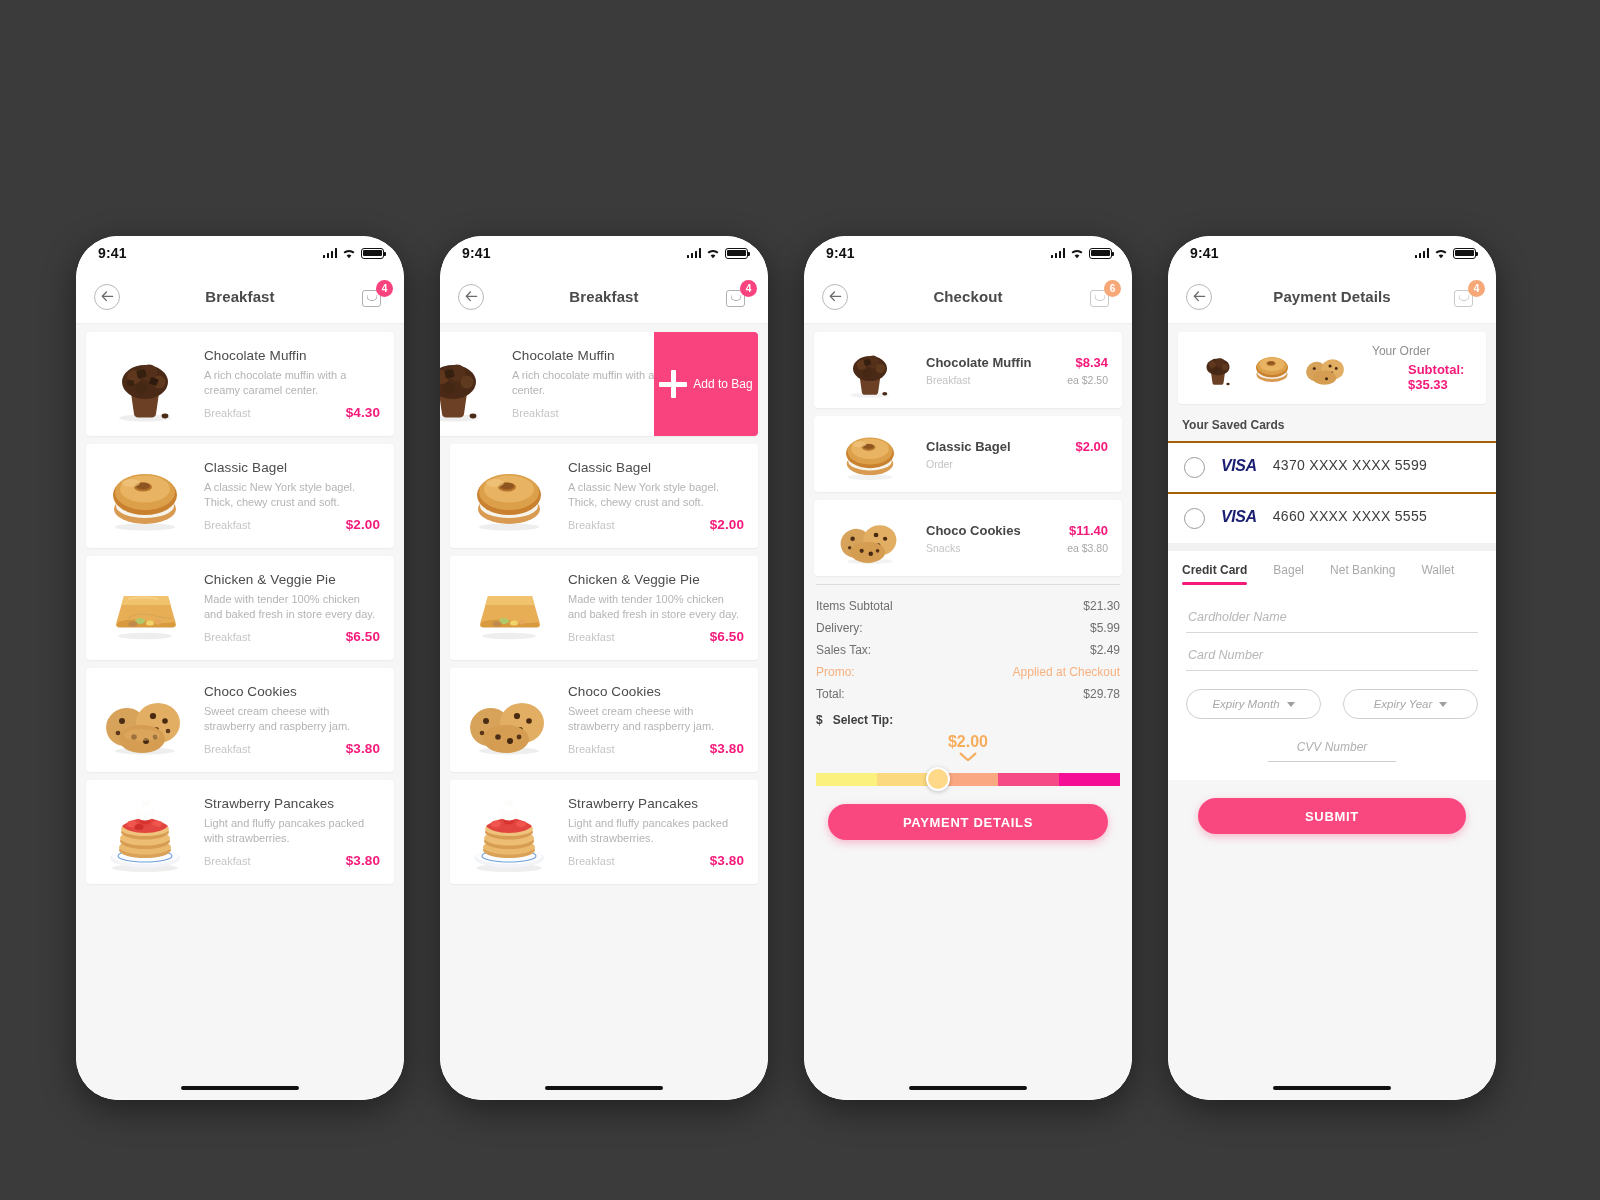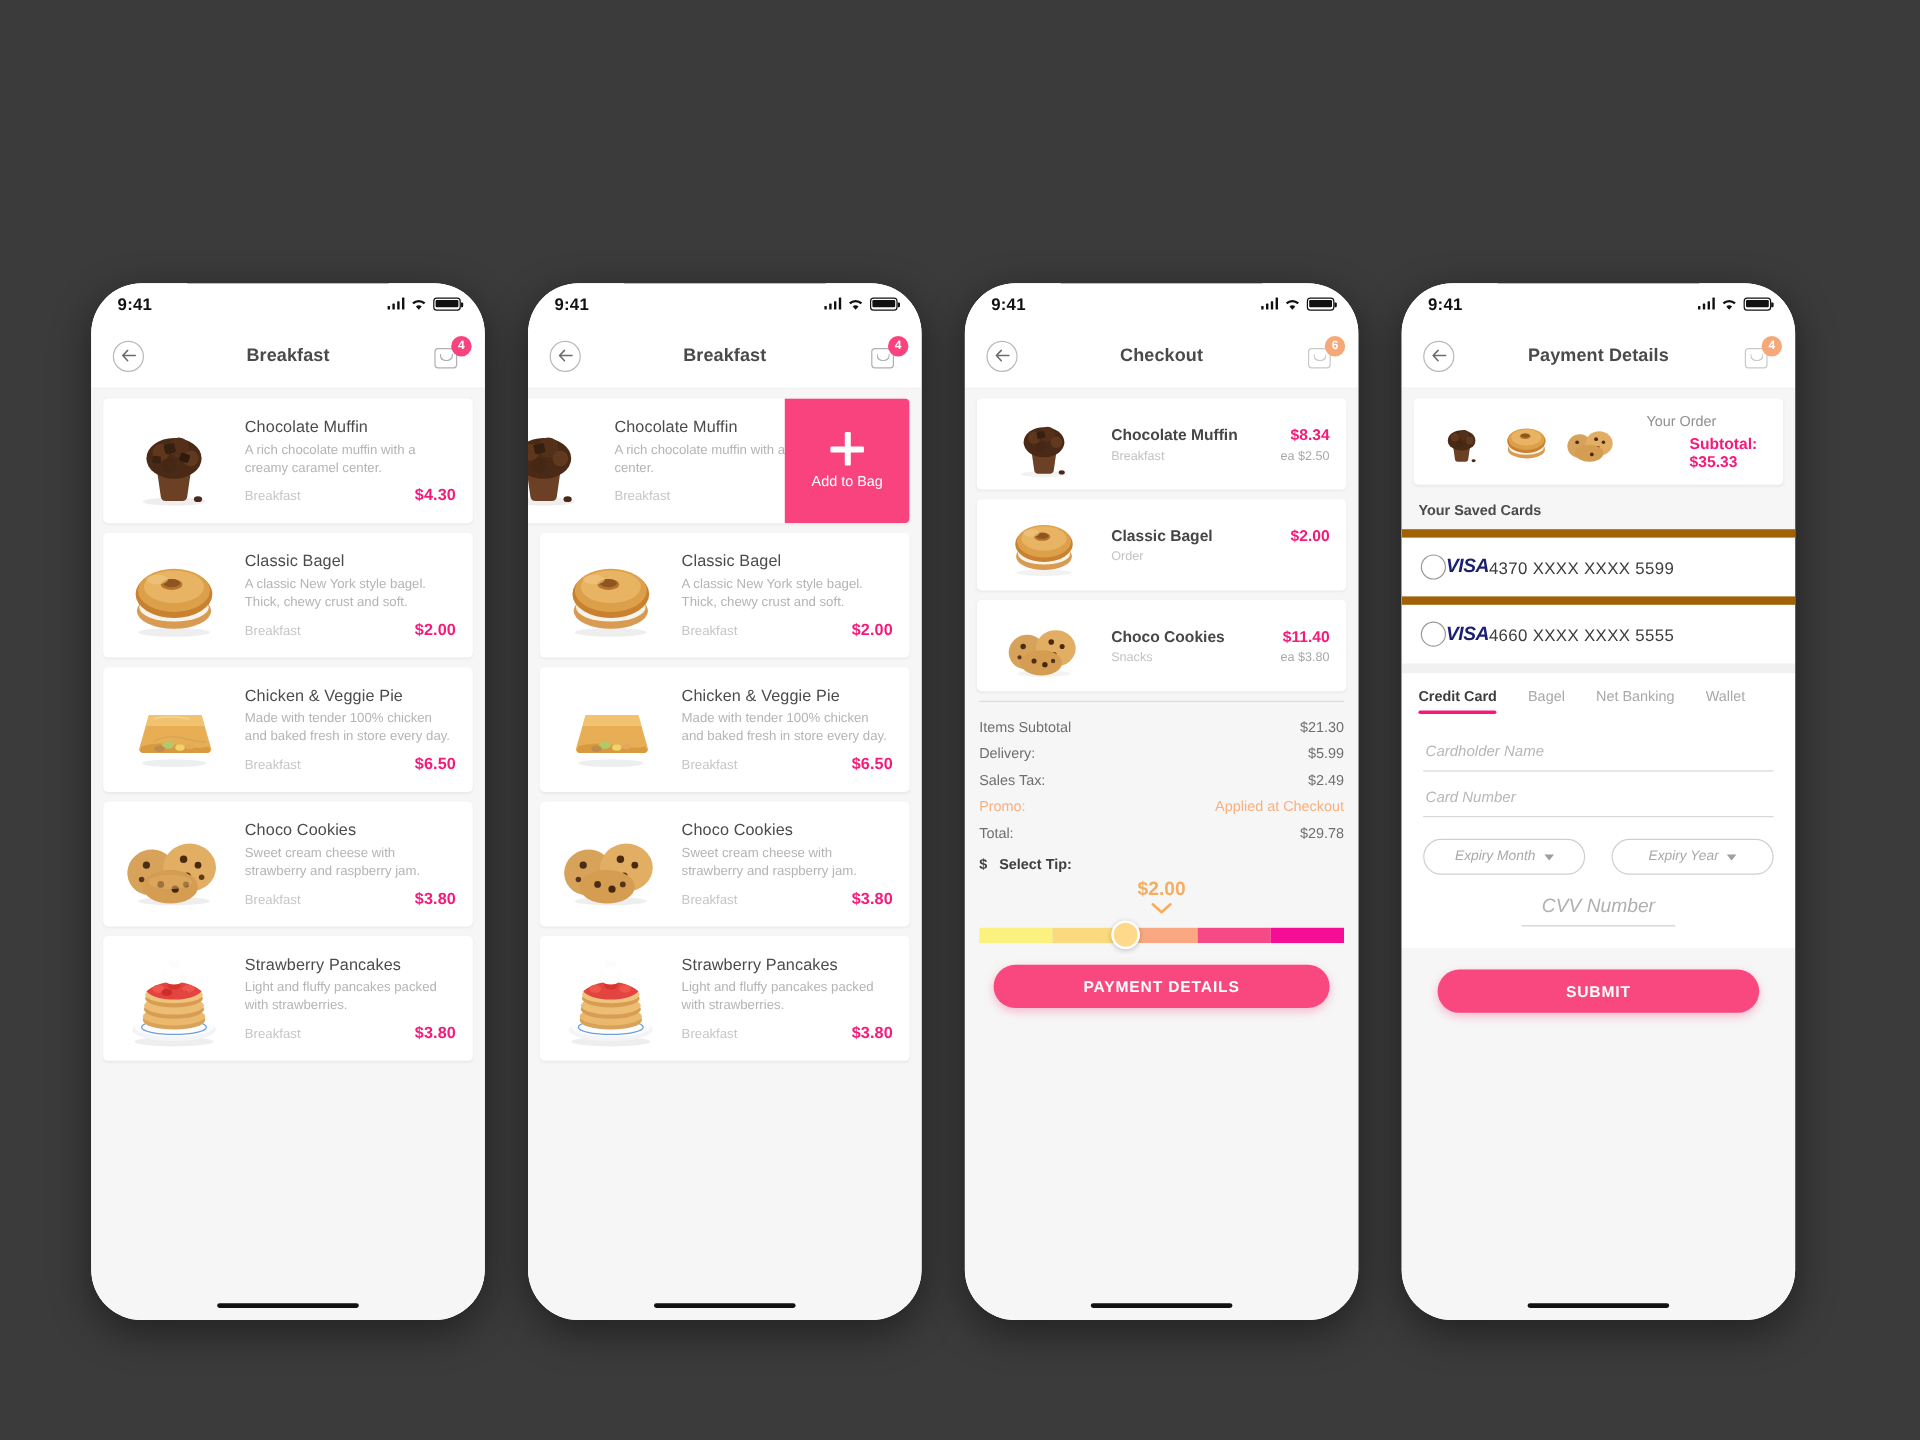--- a/index.html
+++ b/index.html
@@ -228,21 +228,21 @@
   
   .phone.swiped .menu-list { padding-left: 0; }
   .swipe-card { margin-left: -46px; }
   .swipe-card .thumb { width: 118px; }
   .add-action {
     position: absolute;
     right: 0; top: 0; bottom: 0;
     width: 104px;
     background: #f9437f;
     display: flex;
-    flex-direction: column;
+    flex-direction: row;
     align-items: center;
     justify-content: center;
     gap: 6px;
     cursor: pointer;
   }
   .add-action .plus {
     position: relative;
     width: 28px; height: 28px;
   }
   .add-action .plus::before,
@@ -368,24 +368,23 @@
 
   .saved-head {
     font-size: 12px;
     font-weight: bold;
     color: #4a4a4a;
     padding: 14px 14px 9px;
   }
   .card-row {
     background: #fff;
     display: flex;
-    align-items: center;
-    gap: 0;
+    gap: 16px;
     padding: 14px 16px;
-    border-top: 7px solid #a16207;
+    border-top: 2px solid #a16207;
     cursor: pointer;
   }
   .radio {
     width: 21px; height: 21px;
     border: 1.8px solid #9a9a9a;
     border-radius: 50%;
     flex: none;
   }
   .visa {
     font-size: 16px;
@@ -451,21 +450,21 @@
     border-right: 4px solid transparent;
     border-top: 5px solid #9e9e9e;
   }
   .cvv-field {
     width: 128px;
     margin: 18px auto 0;
     text-align: center;
     border-bottom: 1px solid #cfcfcf;
     padding-bottom: 6px;
   }
-  .cvv-field .ph { font-size: 16px; font-style: italic; color: #b0b0b0; }
+  .cvv-field .ph { font-size: 12px; font-style: italic; color: #b0b0b0; }
   .submit-wrap { padding: 18px 30px 0; }
 
   
   .home-bar {
     position: absolute;
     bottom: 10px; left: 50%;
     transform: translateX(-50%);
     width: 118px; height: 4px;
     background: #111;
     border-radius: 3px;

